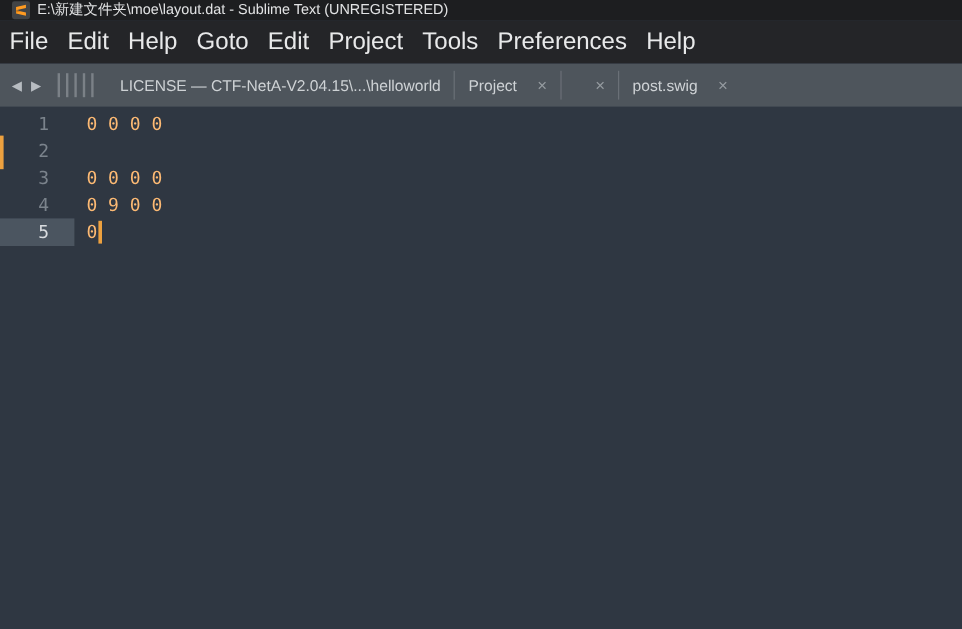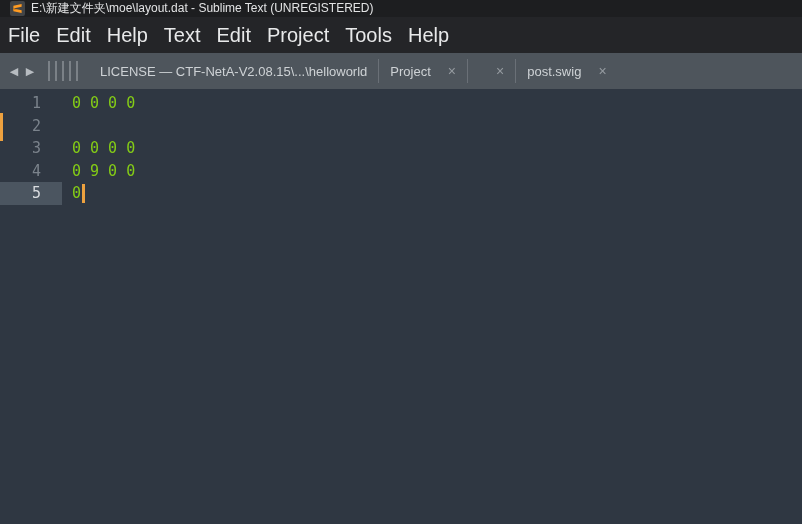--- a/index.html
+++ b/index.html
@@ -58,21 +58,21 @@
     flex: 1 1 auto; background: #2f3742; position: relative;
     font-family: "DejaVu Sans Mono", monospace; font-size: 15px;
     padding-top: 3px; overflow: hidden;
   }
   .code-row { display: flex; height: 22.5px; align-items: center; }
   .gutter-cell {
     width: 62px; flex: 0 0 auto; text-align: right; padding-right: 21px;
     color: #7b838c; height: 100%; display: flex; align-items: center; justify-content: flex-end;
   }
   .gutter-cell.active { background: #4b5560; color: #d9dcdf; }
-  .code-cell { white-space: pre; color: #84cc16; padding-left: 10px; display: flex; align-items: center; height: 100%; }
+  .code-cell { white-space: pre; color: #fdba74; padding-left: 10px; display: flex; align-items: center; height: 100%; }
   .cursor { display: inline-block; width: 3px; height: 19px; background: #eda13f; margin-left: 1px; vertical-align: middle; }
   .edge-marker { position: absolute; left: 0; top: 24px; width: 3px; height: 28px; background: #eda13f; }
 </style>
 </head>
 <body>
 
 <div class="window">
 
   <div class="titlebar">
     <span class="app-icon">
@@ -82,40 +82,41 @@
         <path d="M3 12 L12 14 L3 16 Z" fill="#d97d10"></path>
       </svg>
     </span>
     <span class="title-text">E:\新建文件夹\moe\layout.dat - Sublime Text (UNREGISTERED)</span>
   </div>
 
   <div class="menubar">
     <span class="menu-item">File</span>
     <span class="menu-item">Edit</span>
     <span class="menu-item">Help</span>
-    <span class="menu-item">Text</span>
+    <span class="menu-item">Goto</span>
     <span class="menu-item">Edit</span>
     <span class="menu-item">Project</span>
     <span class="menu-item">Tools</span>
+    <span class="menu-item">Preferences</span>
     <span class="menu-item">Help</span>
   </div>
 
   <div class="tabbar">
     <span class="nav-arrow">◀</span>
     <span class="nav-arrow">▶</span>
     <span class="slivers">
       <span class="sliver"></span>
       <span class="sliver"></span>
       <span class="sliver"></span>
       <span class="sliver"></span>
       <span class="sliver"></span>
     </span>
 
     <div class="tab">
-      <span class="tab-label">LICENSE — CTF-NetA-V2.08.15\...\helloworld</span>
+      <span class="tab-label">LICENSE — CTF-NetA-V2.04.15\...\helloworld</span>
     </div>
     <div class="tab-sep"></div>
 
     <div class="tab">
       <span class="tab-label">Project</span>
       <span class="tab-close">×</span>
     </div>
     <div class="tab-sep"></div>
 
     <div class="tab">

